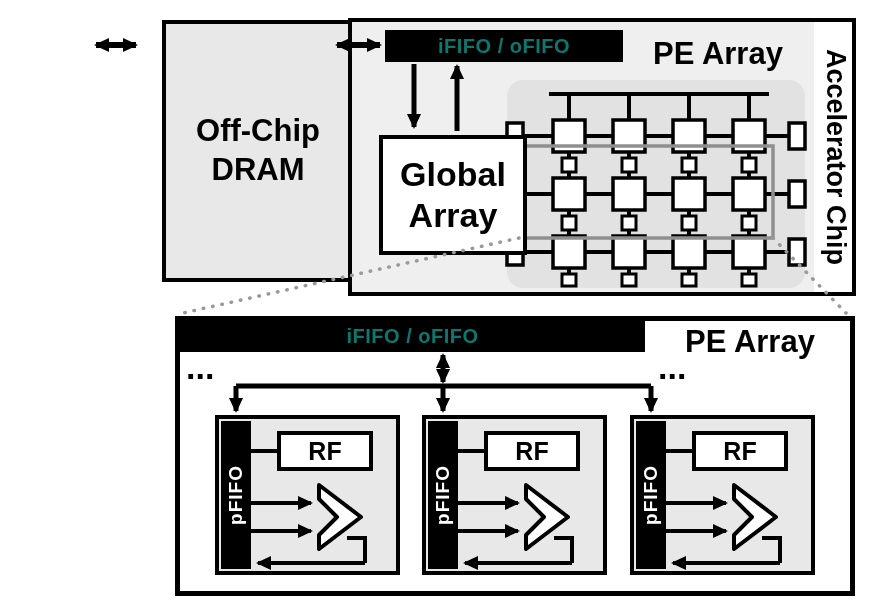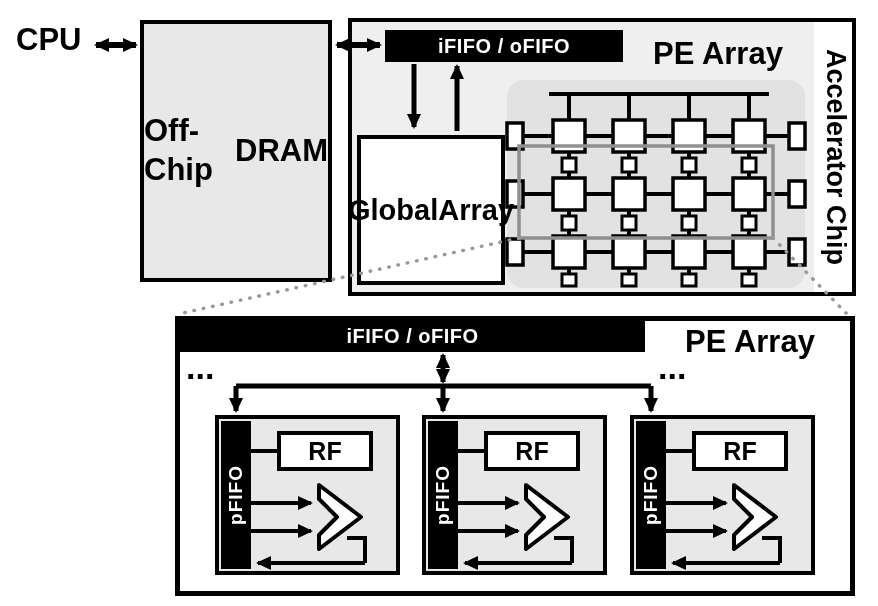--- a/index.html
+++ b/index.html
@@ -3,35 +3,34 @@
 <meta charset="utf-8">
 <style>
   * { margin:0; padding:0; box-sizing:border-box; }
   html,body { background:#fff; }
   body { font-family:"Liberation Sans", sans-serif; }
   .canvas { position:relative; width:878px; height:606px; background:#fff;
             color:#000; font-weight:700; overflow:hidden; }
   .abs { position:absolute; }
   .outline { border:4px solid #000; }
   .center { display:flex; align-items:center; justify-content:center; }
-  .col { flex-direction:row; }
-  .bar { background:#000; color:#ffffff; display:flex; align-items:center;
+  .col { flex-direction:column;margin-left:22px; }
+  .bar { background:#000; color:#0f766e; display:flex; align-items:center;
          justify-content:center; font-size:20px; letter-spacing:.5px; }
   .vlabel { writing-mode:vertical-rl; text-align:center; }
   .pfifo-text { writing-mode:vertical-rl; transform:rotate(180deg); color:#fff;
                 font-size:19px; letter-spacing:1px; }
   svg { display:block; }
 </style>
 </head>
 <body>
 
 <div class="canvas">
 
   <div class="abs" style="left:16px;top:20px;font-size:31px;line-height:40px;">
-    <div>CPU</div>
   </div>
 
   <div class="abs outline center col" style="left:140px;top:20px;width:192px;height:262px;background:#e8e8e8;font-size:31px;line-height:1.25;">
     <div>Off-Chip</div>
     <div>DRAM</div>
   </div>
 
   <div class="abs outline" style="left:348px;top:18px;width:508px;height:278px;background:#fff;"></div>
   <div class="abs" style="left:352px;top:22px;width:462px;height:270px;background:#efefef;"></div>
 
@@ -95,21 +94,21 @@
     </g>
     <rect x="14" y="68" width="254" height="92" fill="none" stroke="#8f8f8f" stroke-width="3.5"></rect>
   </svg>
 
   <div class="abs bar" style="left:385px;top:30px;width:238px;height:32px;">
     <span>iFIFO / oFIFO</span>
   </div>
 
   <div class="abs" style="left:632px;top:36px;width:172px;text-align:center;font-size:31px;">PE Array</div>
 
-  <div class="abs outline center col" style="left:357px;top:135px;width:148px;height:150px;background:#fff;font-size:29px;line-height:1.2;">
+  <div class="abs outline center col" style="left:357px;top:135px;width:148px;height:120px;background:#fff;font-size:34px;line-height:1.2;">
     <div>Global</div>
     <div>Array</div>
   </div>
 
   <div class="abs vlabel" style="left:818px;top:24px;width:36px;height:266px;font-size:27px;line-height:36px;">Accelerator Chip</div>
 
   <div class="abs" style="left:175px;top:316px;width:680px;height:280px;border:5px solid #000;background:#fff;"></div>
 
   <div class="abs bar" style="left:180px;top:321px;width:465px;height:31px;">
     <span>iFIFO / oFIFO</span>

